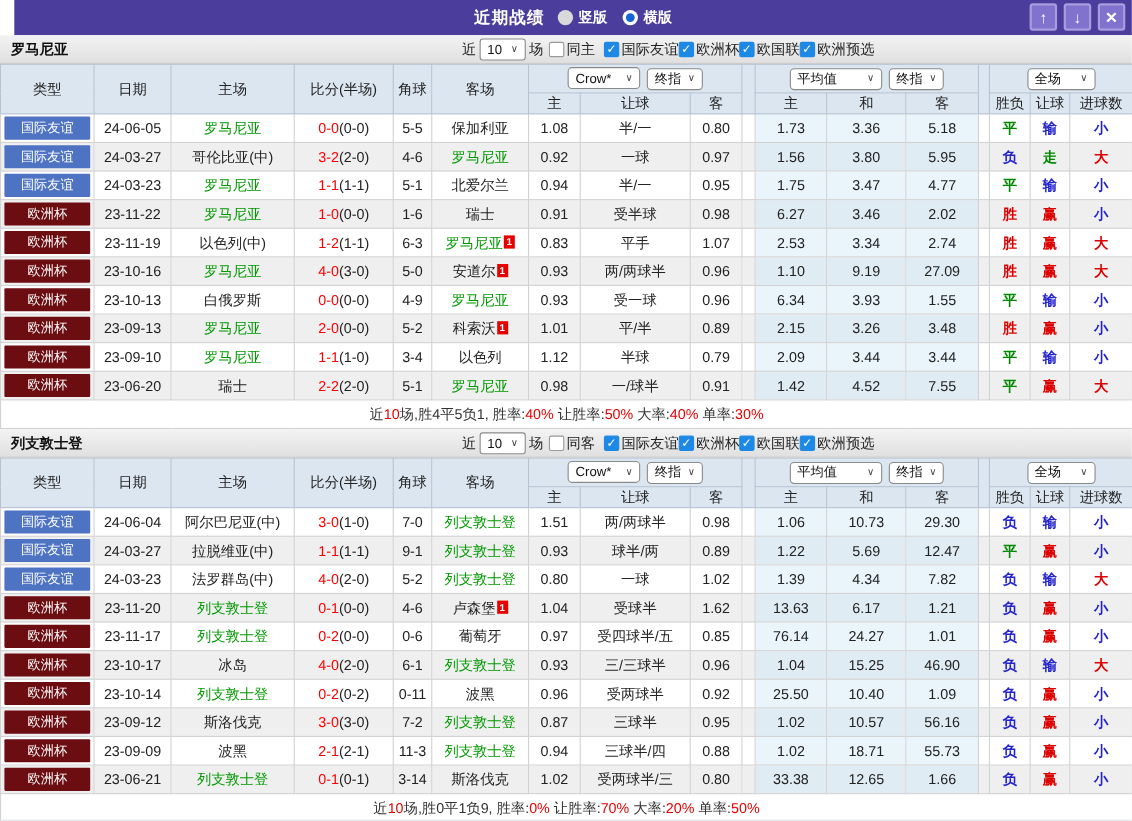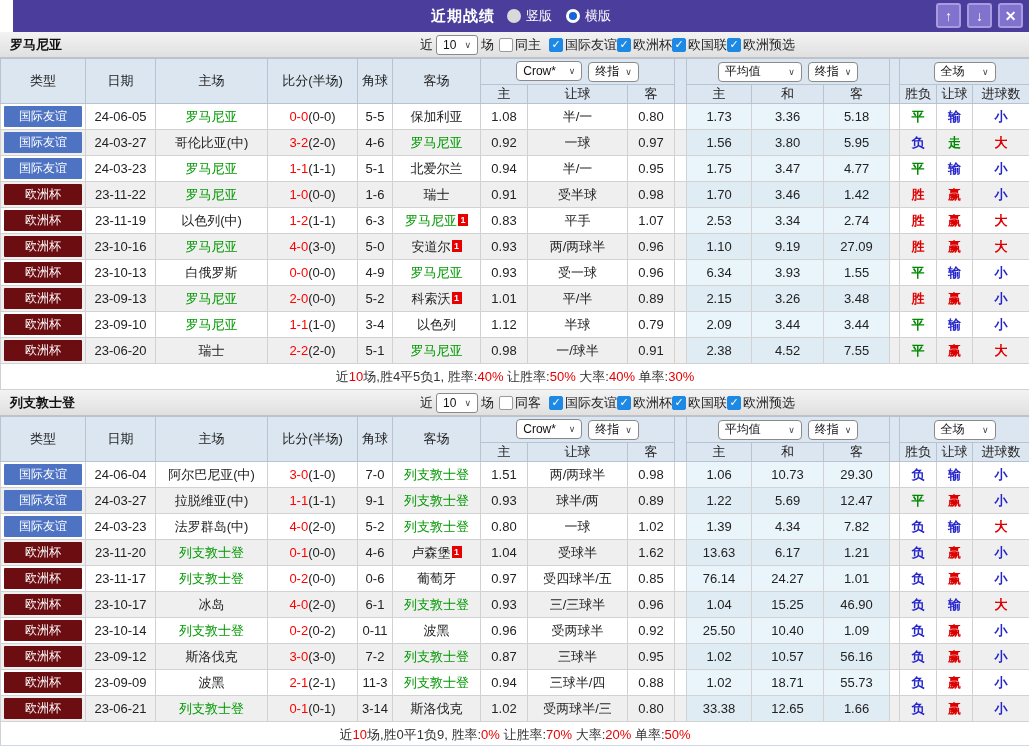--- a/index.html
+++ b/index.html
@@ -3,21 +3,21 @@
 <meta charset="utf-8">
 <style>
   * { box-sizing: border-box; margin: 0; padding: 0; }
   body { font-family: "Liberation Sans", "DejaVu Sans", sans-serif; background:#fff; }
   .app { width:1029px; height:746px; overflow:hidden; background:#fff; position:relative; border-bottom:1px solid #cfd8e2; }
 
   
   .titlebar { height:32px; background:#4b3d9c; position:relative; display:flex; align-items:center; justify-content:center;margin-left:13px; }
   .tb-center { display:flex; align-items:center; gap:12px; }
   .tb-title { color:#fff; font-size:15px; font-weight:bold; letter-spacing:1px; }
-  .radio-opt { display:inline-flex; align-items:center; gap:5px; color:#fff; font-size:13px; cursor:pointer; }
+  .radio-opt { display:inline-flex; align-items:center; gap:5px; color:#fff; font-size:13px; cursor:pointer;font-weight:bold; }
   .radio { width:14px; height:14px; border-radius:50%; background:#d9d9d9; display:inline-block; position:relative; }
   .radio.on { background:#fff; }
   .radio.on::after { content:""; position:absolute; left:3px; top:3px; width:8px; height:8px; border-radius:50%; background:#1565d8; }
   .tb-btns { position:absolute; right:6px; top:3px; display:flex; gap:6px; }
   .tb-btn { width:25px; height:25px; background:#8173cd; border:2px solid #a89cde; border-radius:3px; color:#fff; font-size:14px; font-weight:bold; display:flex; align-items:center; justify-content:center; padding:0; }
 
   
   .sec-head { height:26px; background:linear-gradient(#f3f3f3,#e0e0e0); border-bottom:1px solid #c2c2c2; position:relative; display:flex; align-items:center; padding-left:10px; }
   .sec-title { font-size:13px; font-weight:bold; color:#111; }
   .sec-filters { position:absolute; left:420px; top:0; height:100%; display:flex; align-items:center; font-size:13px; color:#222; }
@@ -241,23 +241,23 @@
             </td>
             <td>23-11-22</td>
             <td><span class="team hl">罗马尼亚</span></td>
             <td><span class="ft">1-0</span><span class="ht">(0-0)</span></td>
             <td>1-6</td>
             <td><span class="team">瑞士</span></td>
             <td>0.91</td>
             <td>受半球</td>
             <td>0.98</td>
             <td class="spc"></td>
-            <td class="avg">1.70</td>
+            <td class="avg">6.27</td>
             <td class="avg">3.46</td>
-            <td class="avg">1.42</td>
+            <td class="avg">2.02</td>
             <td class="spc"></td>
             <td><span class="res" style="color:#dd0000;">胜</span></td>
             <td><span class="res" style="color:#dd0000;">赢</span></td>
             <td><span class="res" style="color:#2424cc;">小</span></td>
           </tr>
           <tr class="odd">
             <td>
               <div class="type-tag" style="background:#6c0d12;">欧洲杯</div>
             </td>
             <td>23-11-19</td>
@@ -367,21 +367,21 @@
             </td>
             <td>23-06-20</td>
             <td><span class="team">瑞士</span></td>
             <td><span class="ft">2-2</span><span class="ht">(2-0)</span></td>
             <td>5-1</td>
             <td><span class="team hl">罗马尼亚</span></td>
             <td>0.98</td>
             <td>一/球半</td>
             <td>0.91</td>
             <td class="spc"></td>
-            <td class="avg">2.38</td>
+            <td class="avg">1.42</td>
             <td class="avg">4.52</td>
             <td class="avg">7.55</td>
             <td class="spc"></td>
             <td><span class="res" style="color:#008800;">平</span></td>
             <td><span class="res" style="color:#dd0000;">赢</span></td>
             <td><span class="res" style="color:#dd0000;">大</span></td>
           </tr>
           <tr>
             <td class="summary" colspan="17"><span class="seg-k">近</span><span class="seg-r" style="color:#e80000;">10</span><span class="seg-k">场,胜4平5负1, 胜率:</span><span class="seg-r" style="color:#e80000;">40%</span><span class="seg-k"> 让胜率:</span><span class="seg-r" style="color:#e80000;">50%</span><span class="seg-k"> 大率:</span><span class="seg-r" style="color:#e80000;">40%</span><span class="seg-k"> 单率:</span><span class="seg-r" style="color:#e80000;">30%</span></td>
           </tr>

